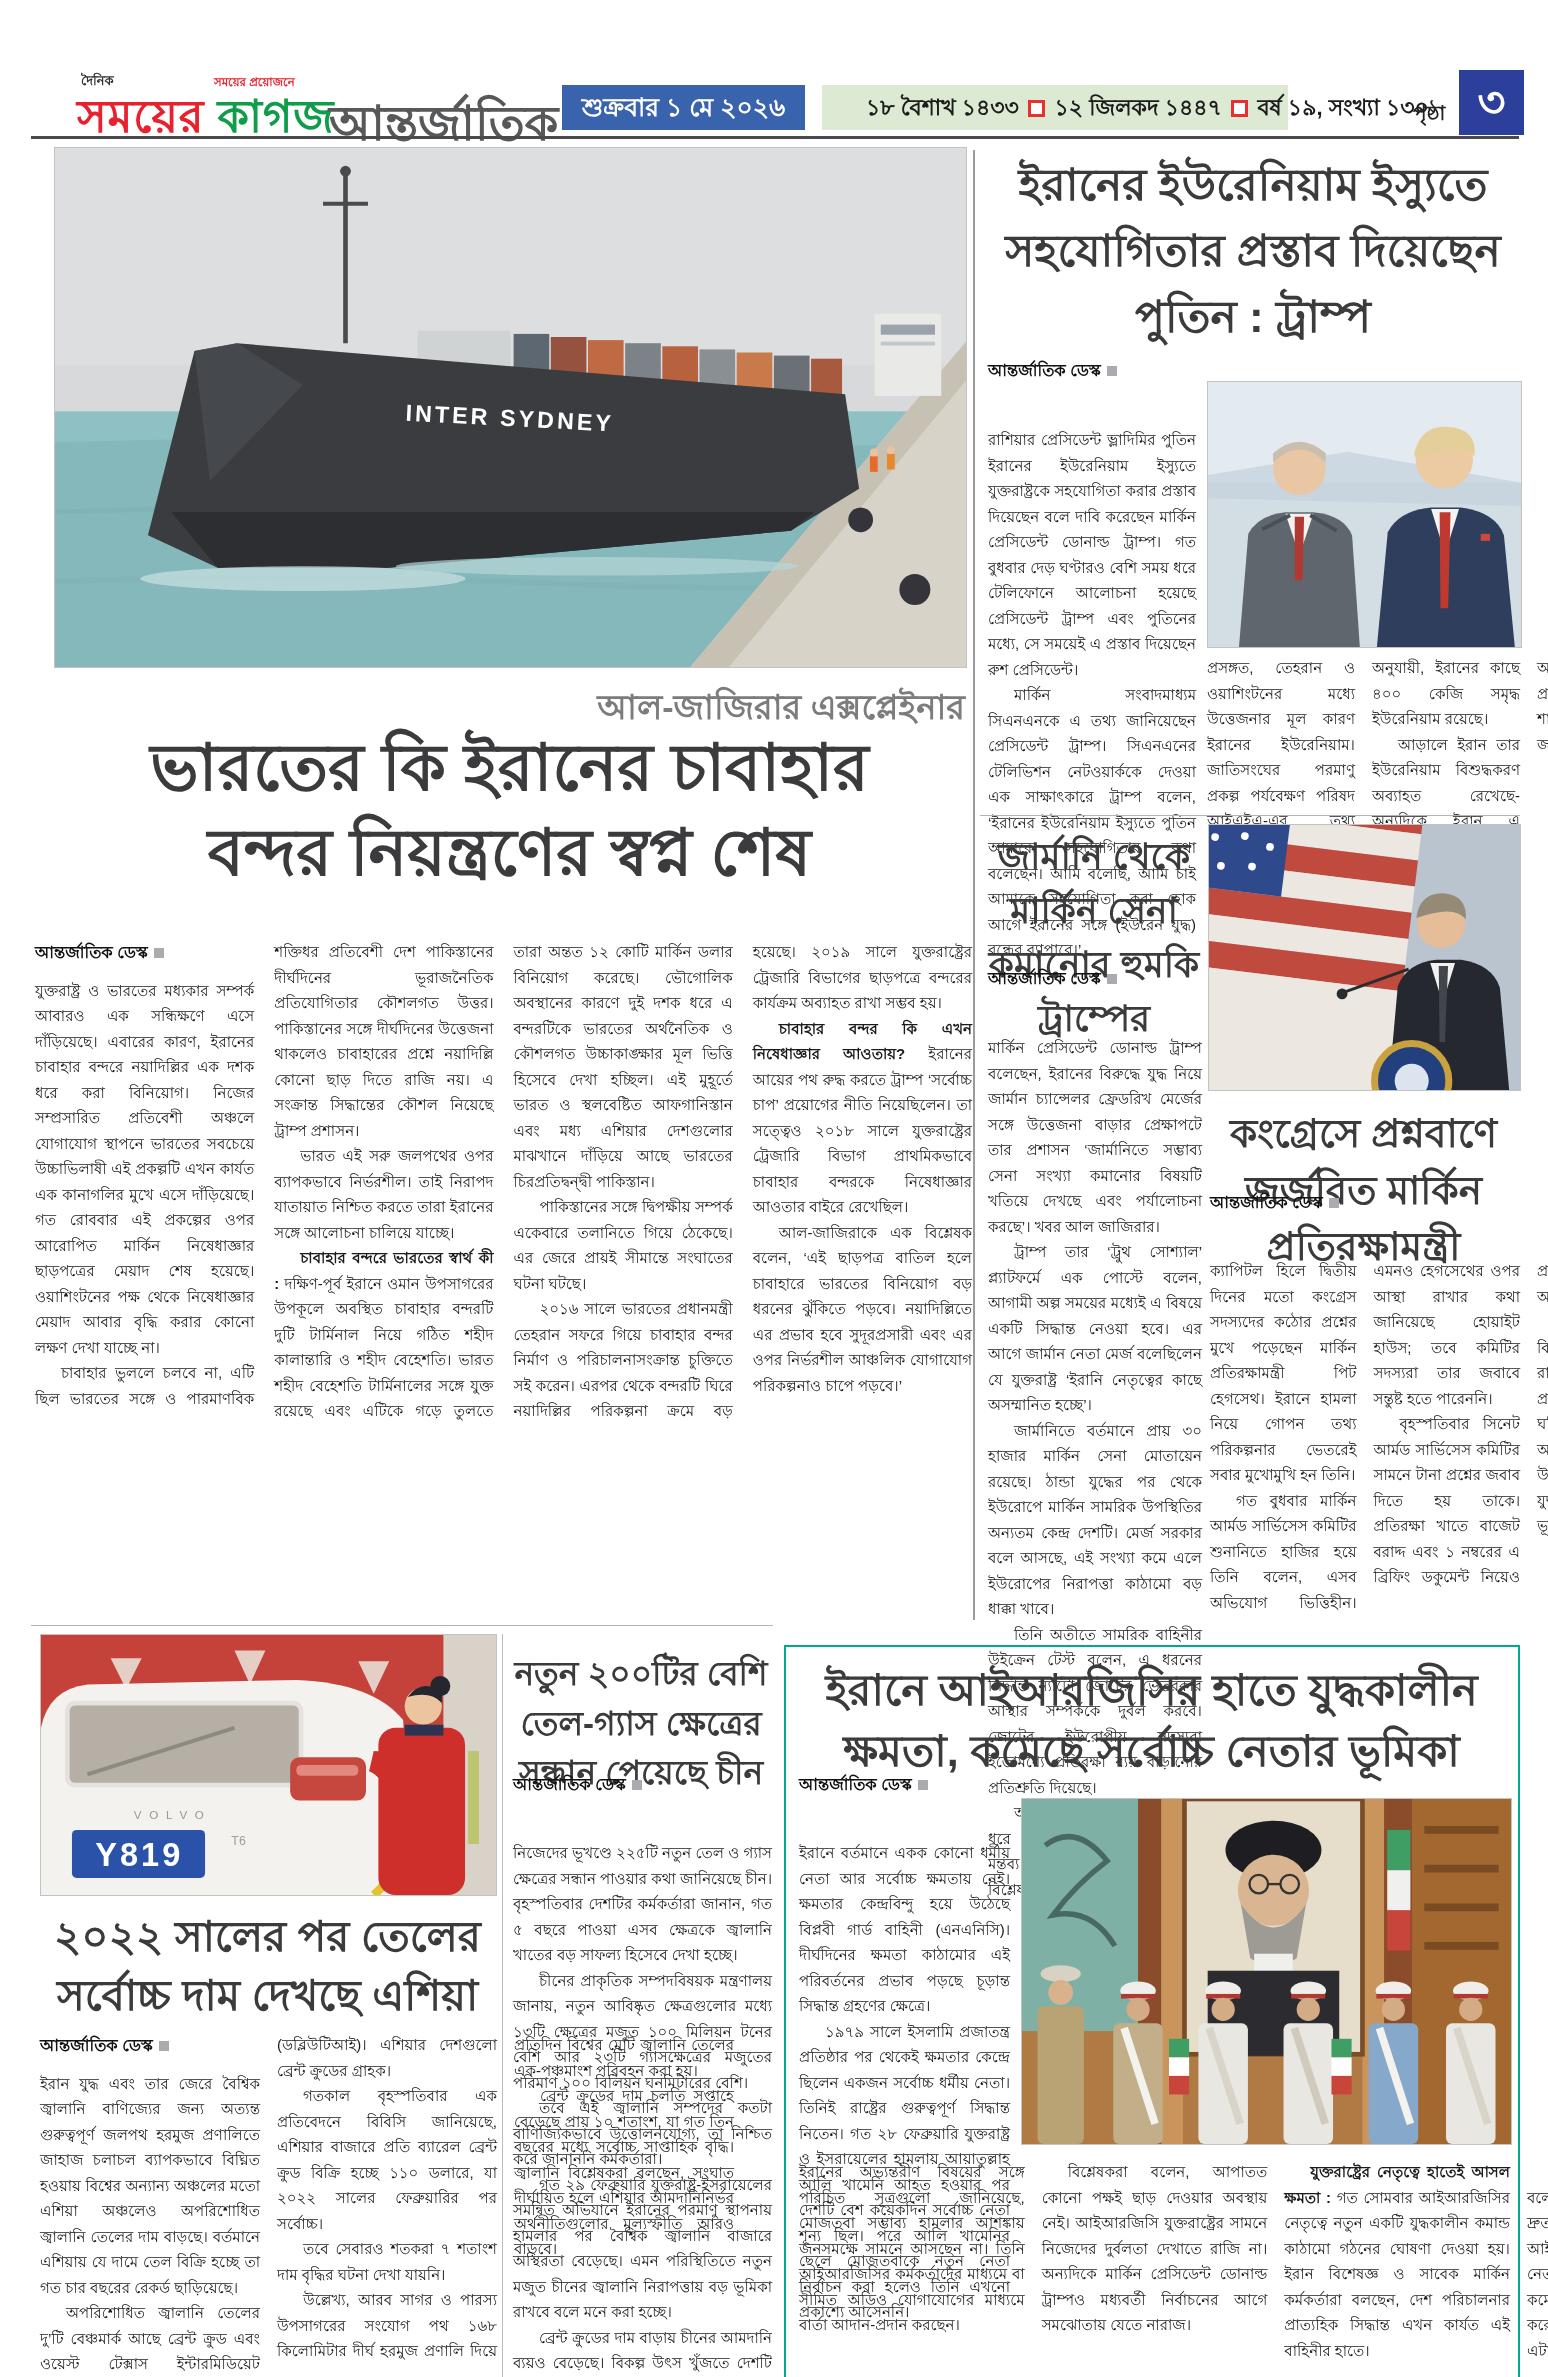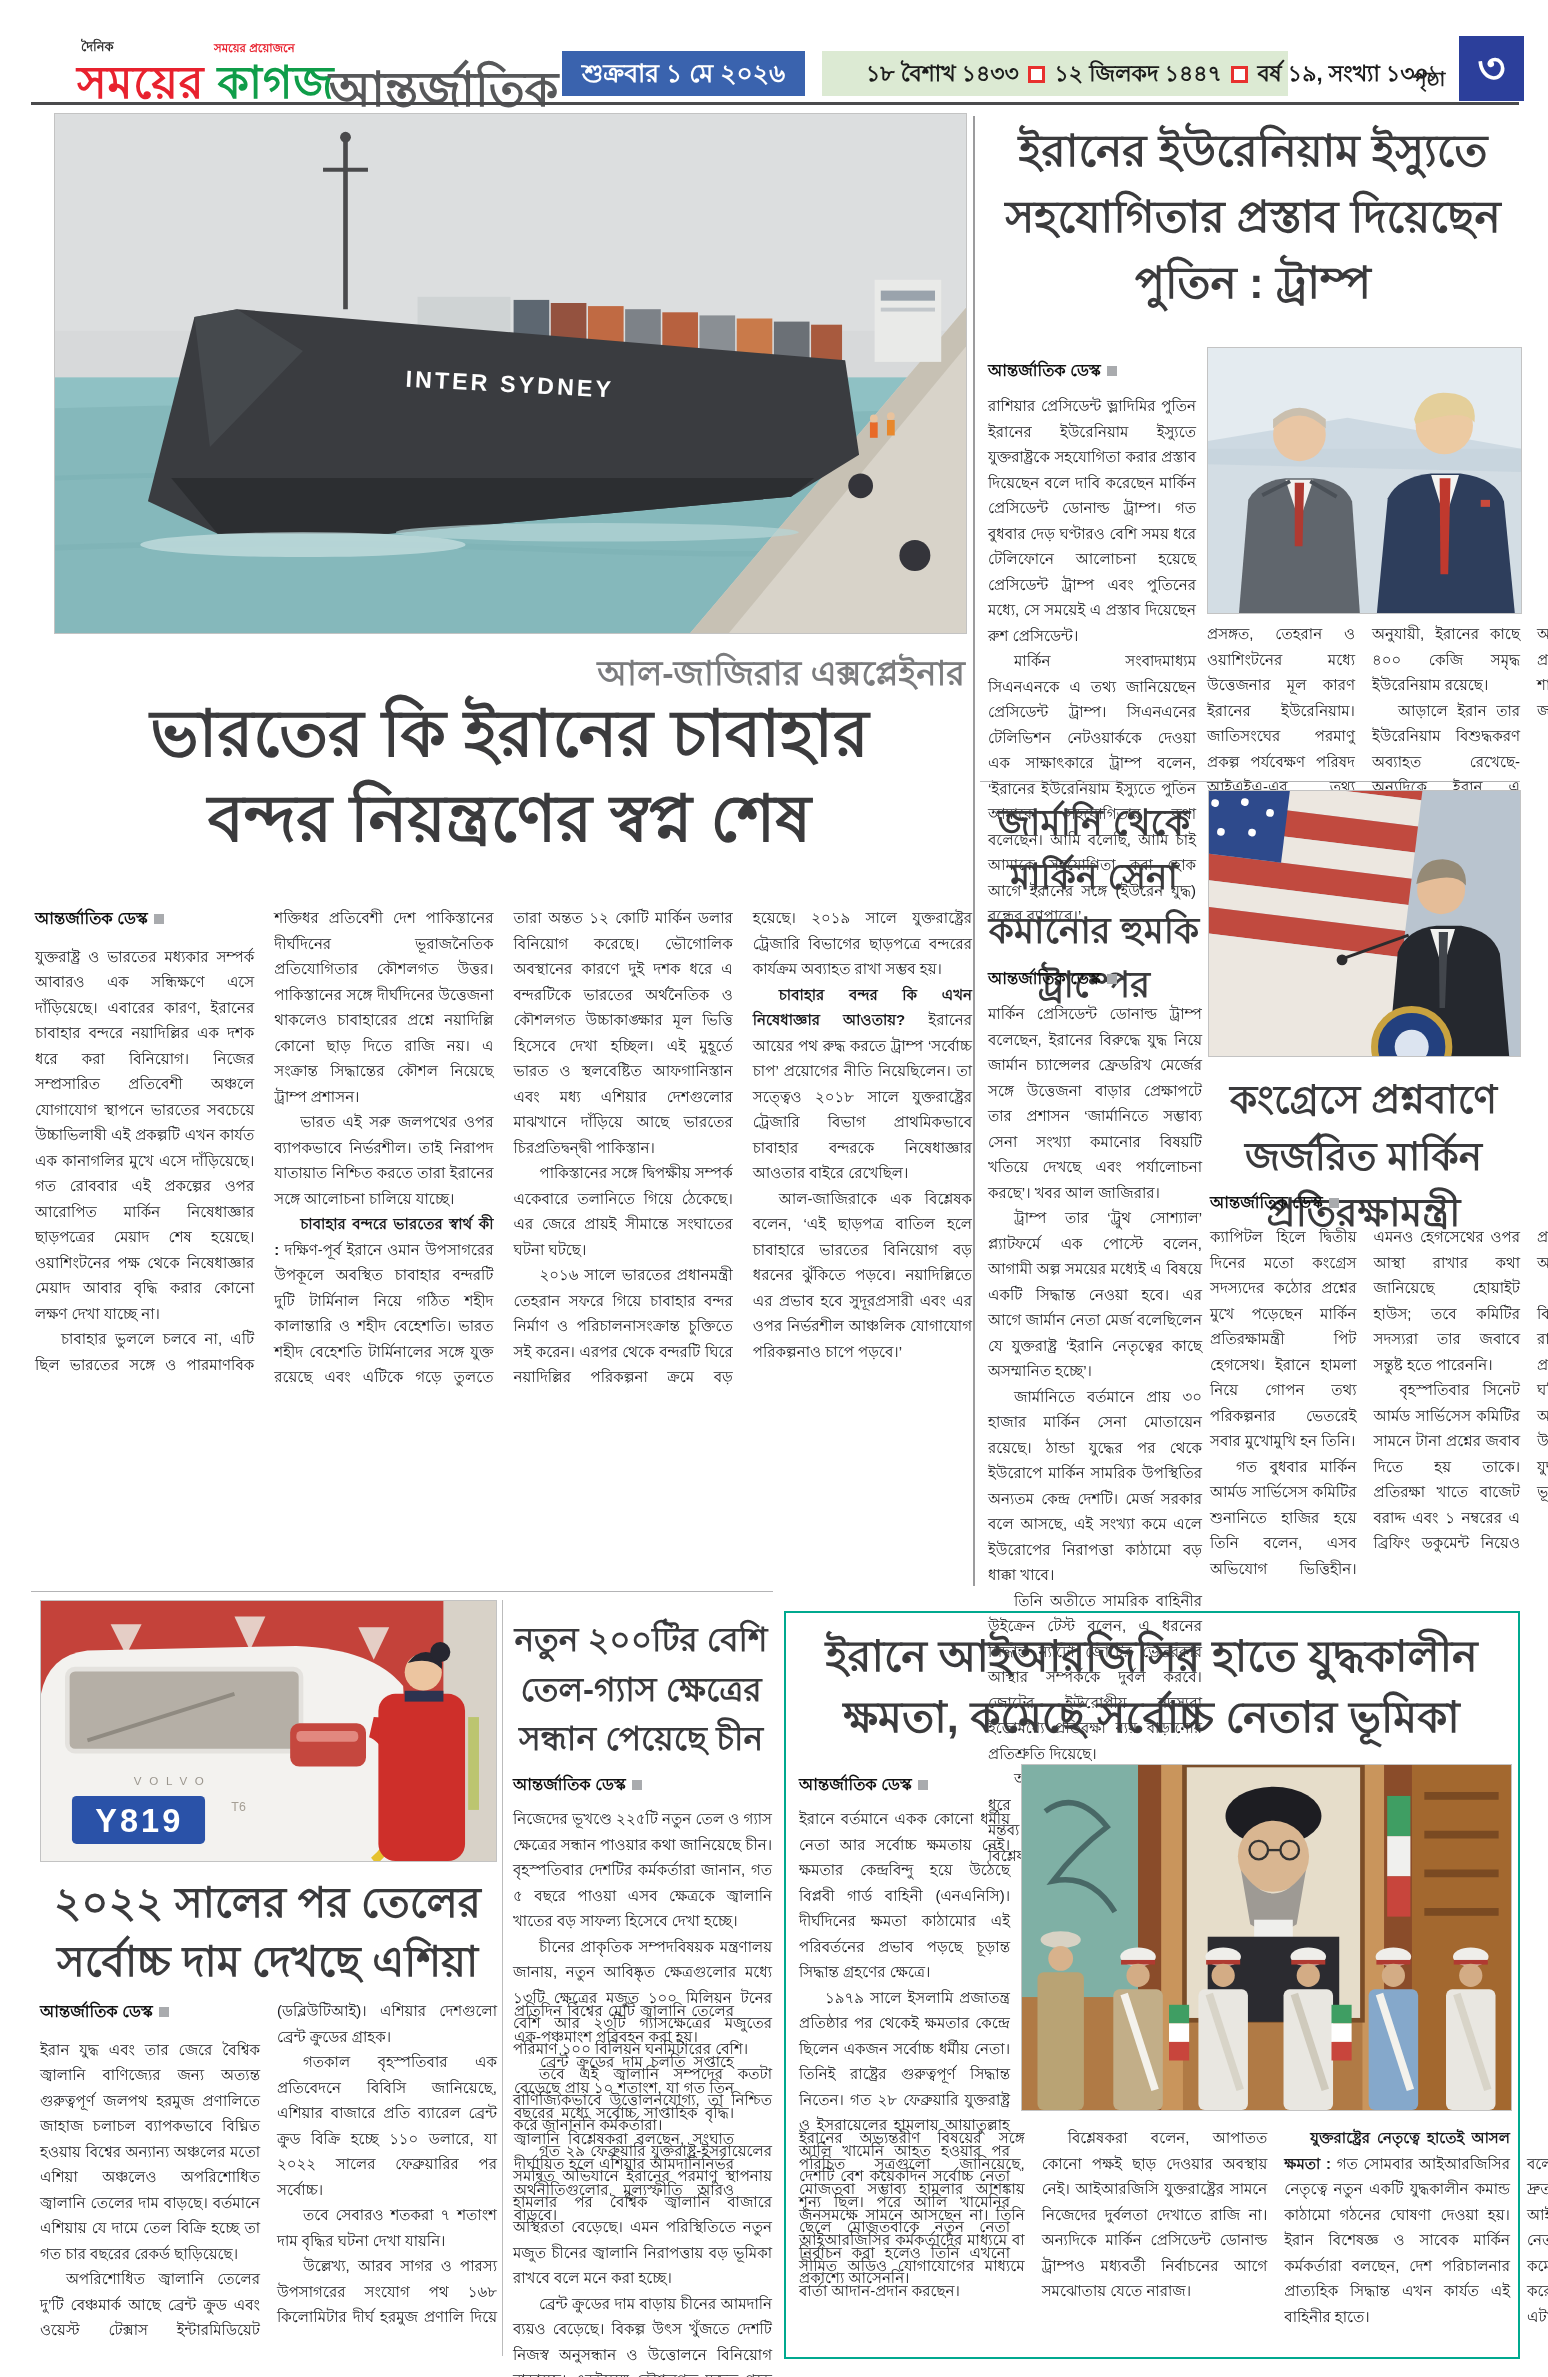--- a/index.html
+++ b/index.html
@@ -1,18 +1,18 @@
 <!DOCTYPE html>
 <html style="font-size:12.4px"><head>
 <meta charset="utf-8">
 <style>
   html,body{margin:0;padding:0;background:#e9e9e9;}
   #page{position:relative;width:1549px;height:2377px;background:#ffffff;margin:0 auto;
         font-family:"Liberation Sans","DejaVu Sans",sans-serif;color:#17171a;overflow:hidden;}
-  .abs{position:absolute;}
+  .abs{position:absolute;margin-top:34px;}
   
   .h-daily{left:81px;top:37px;font-size:13px;font-weight:700;color:#333;}
   .h-tagline{left:214px;top:40px;font-size:11.6px;font-weight:700;color:#e8212e;text-align:center;}
   .h-logo{left:77px;top:48px;font-size:45px;font-weight:800;letter-spacing:0.8px;white-space:nowrap;}
   .h-logo .w1{color:#e8212e;} .h-logo .w2{color:#0f9d49;}
   .h-section{left:329px;top:53px;font-size:48px;font-weight:700;color:#57585a;}
   .h-datebox{left:562px;top:51px;width:243px;height:45px;background:#3a63ae;color:#fff;
              font-size:25px;font-weight:700;text-align:center;line-height:45px;}
   .h-greenbox{left:822px;top:51px;width:422px;height:45px;background:#dcead3;color:#1c1c1c;
               font-size:22px;font-weight:600;line-height:45px;white-space:nowrap;padding-left:44px;}

